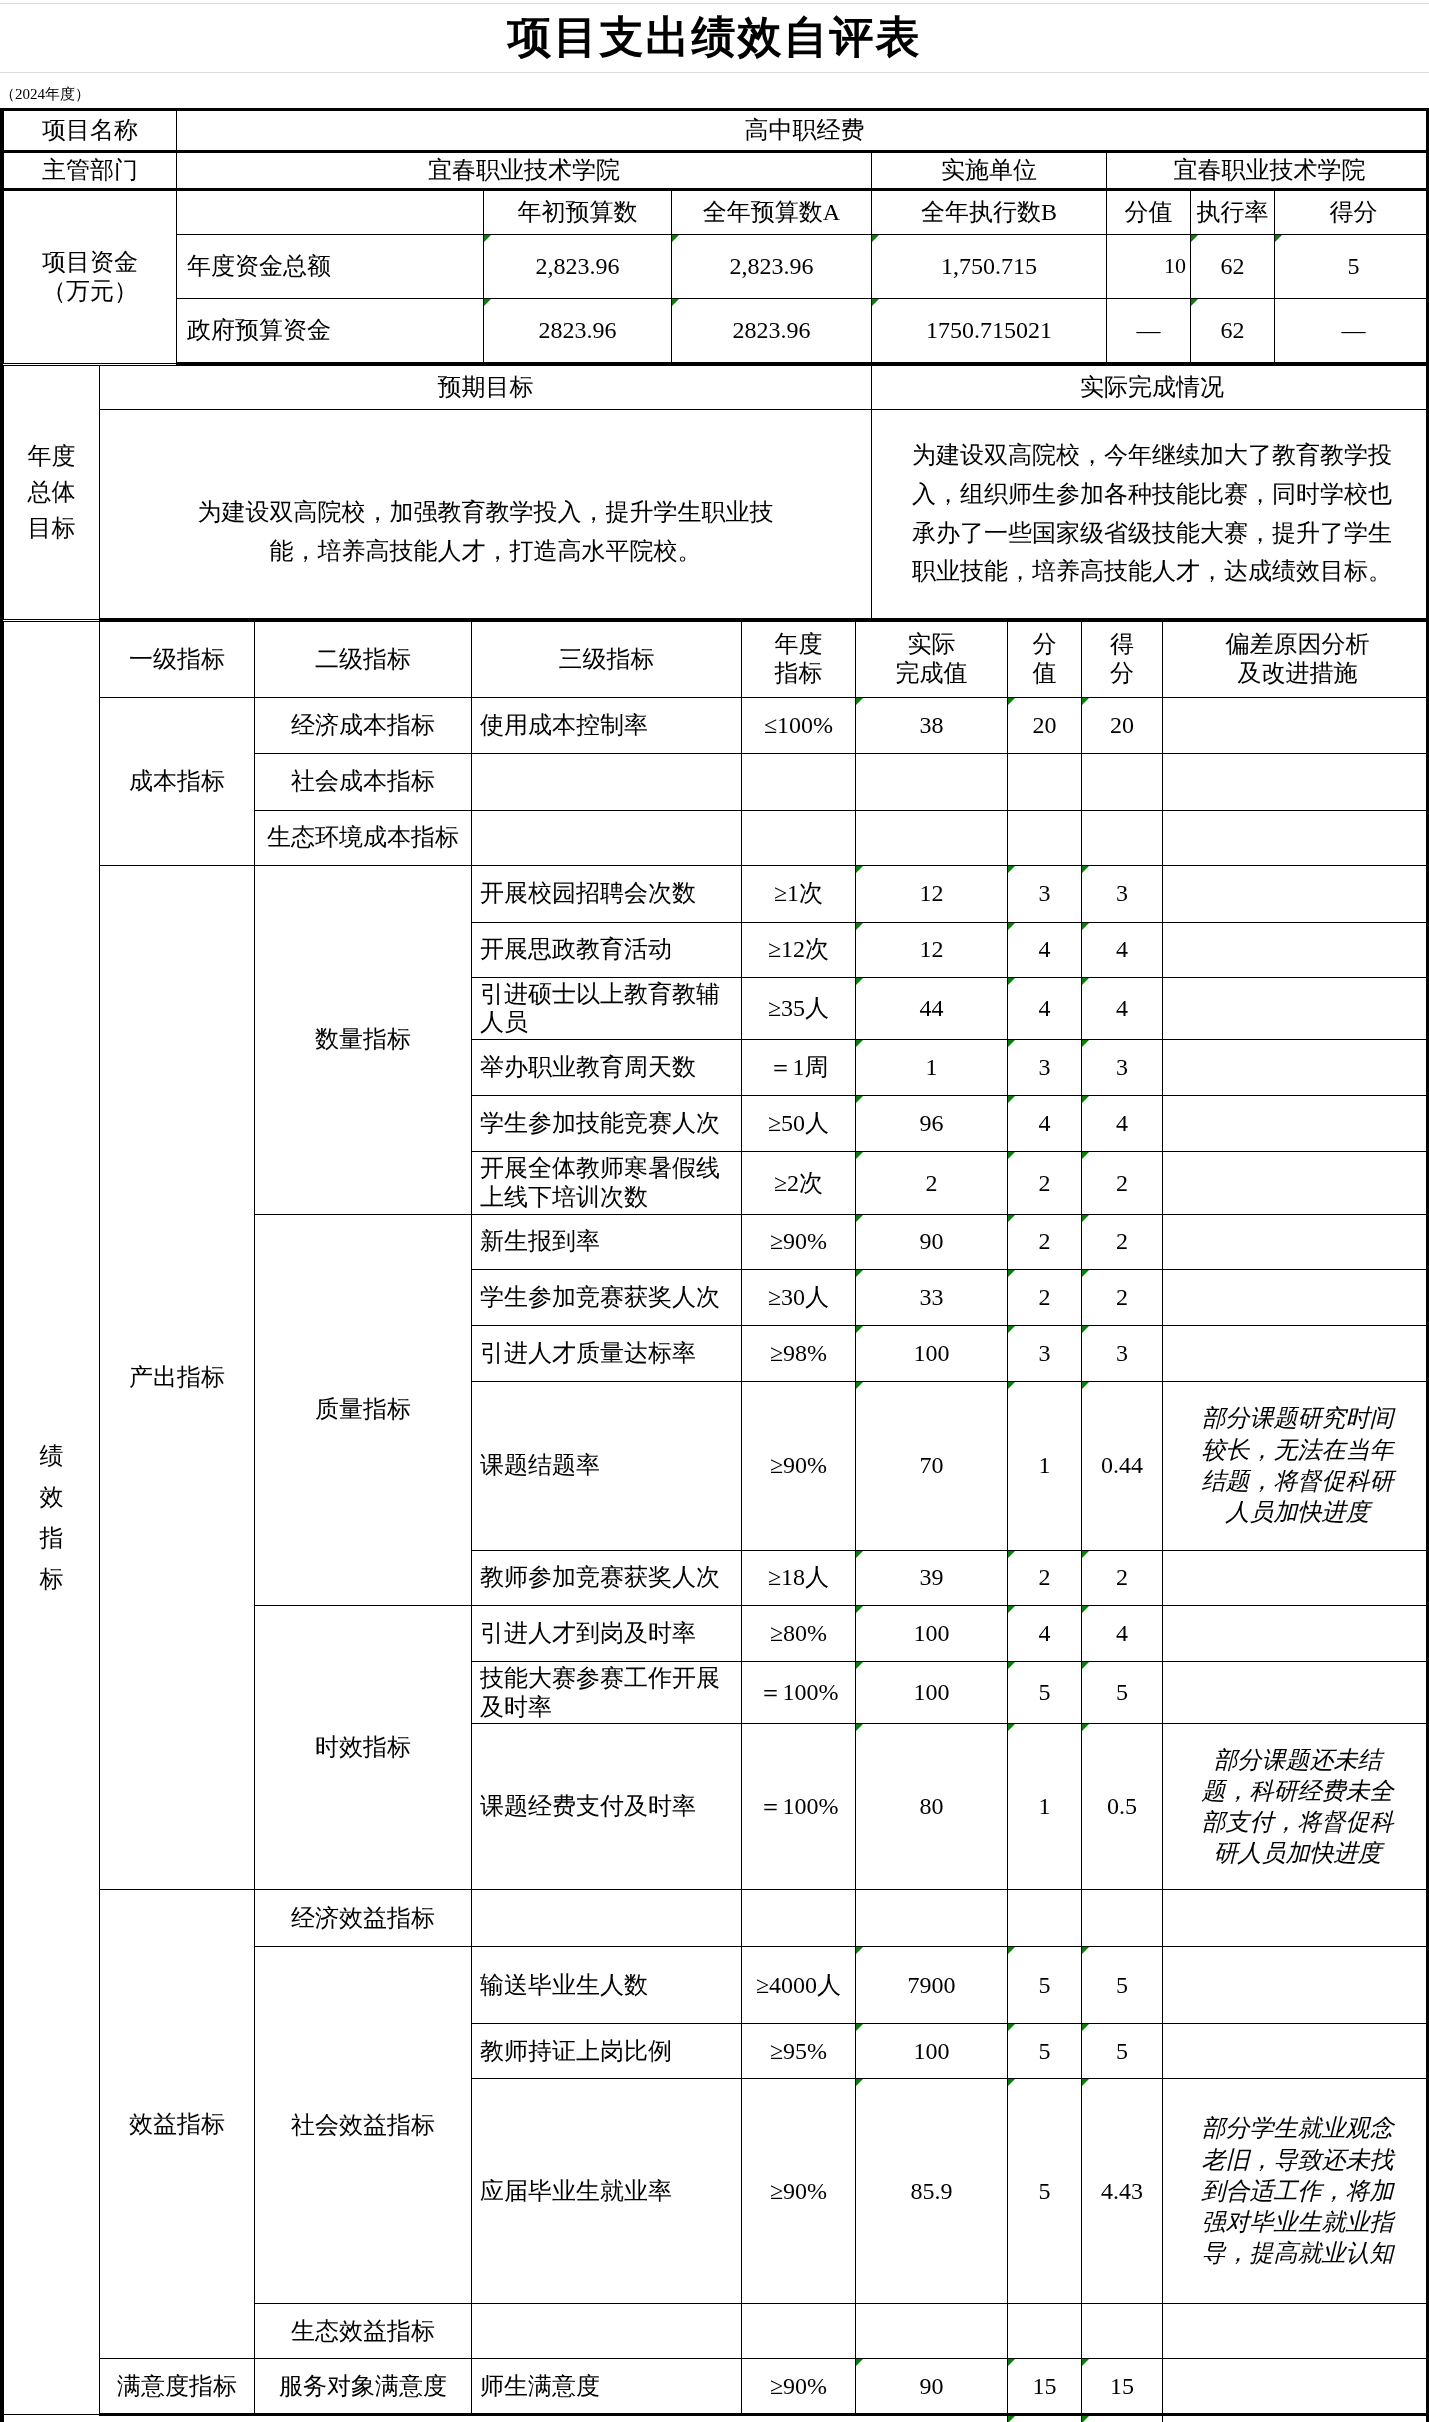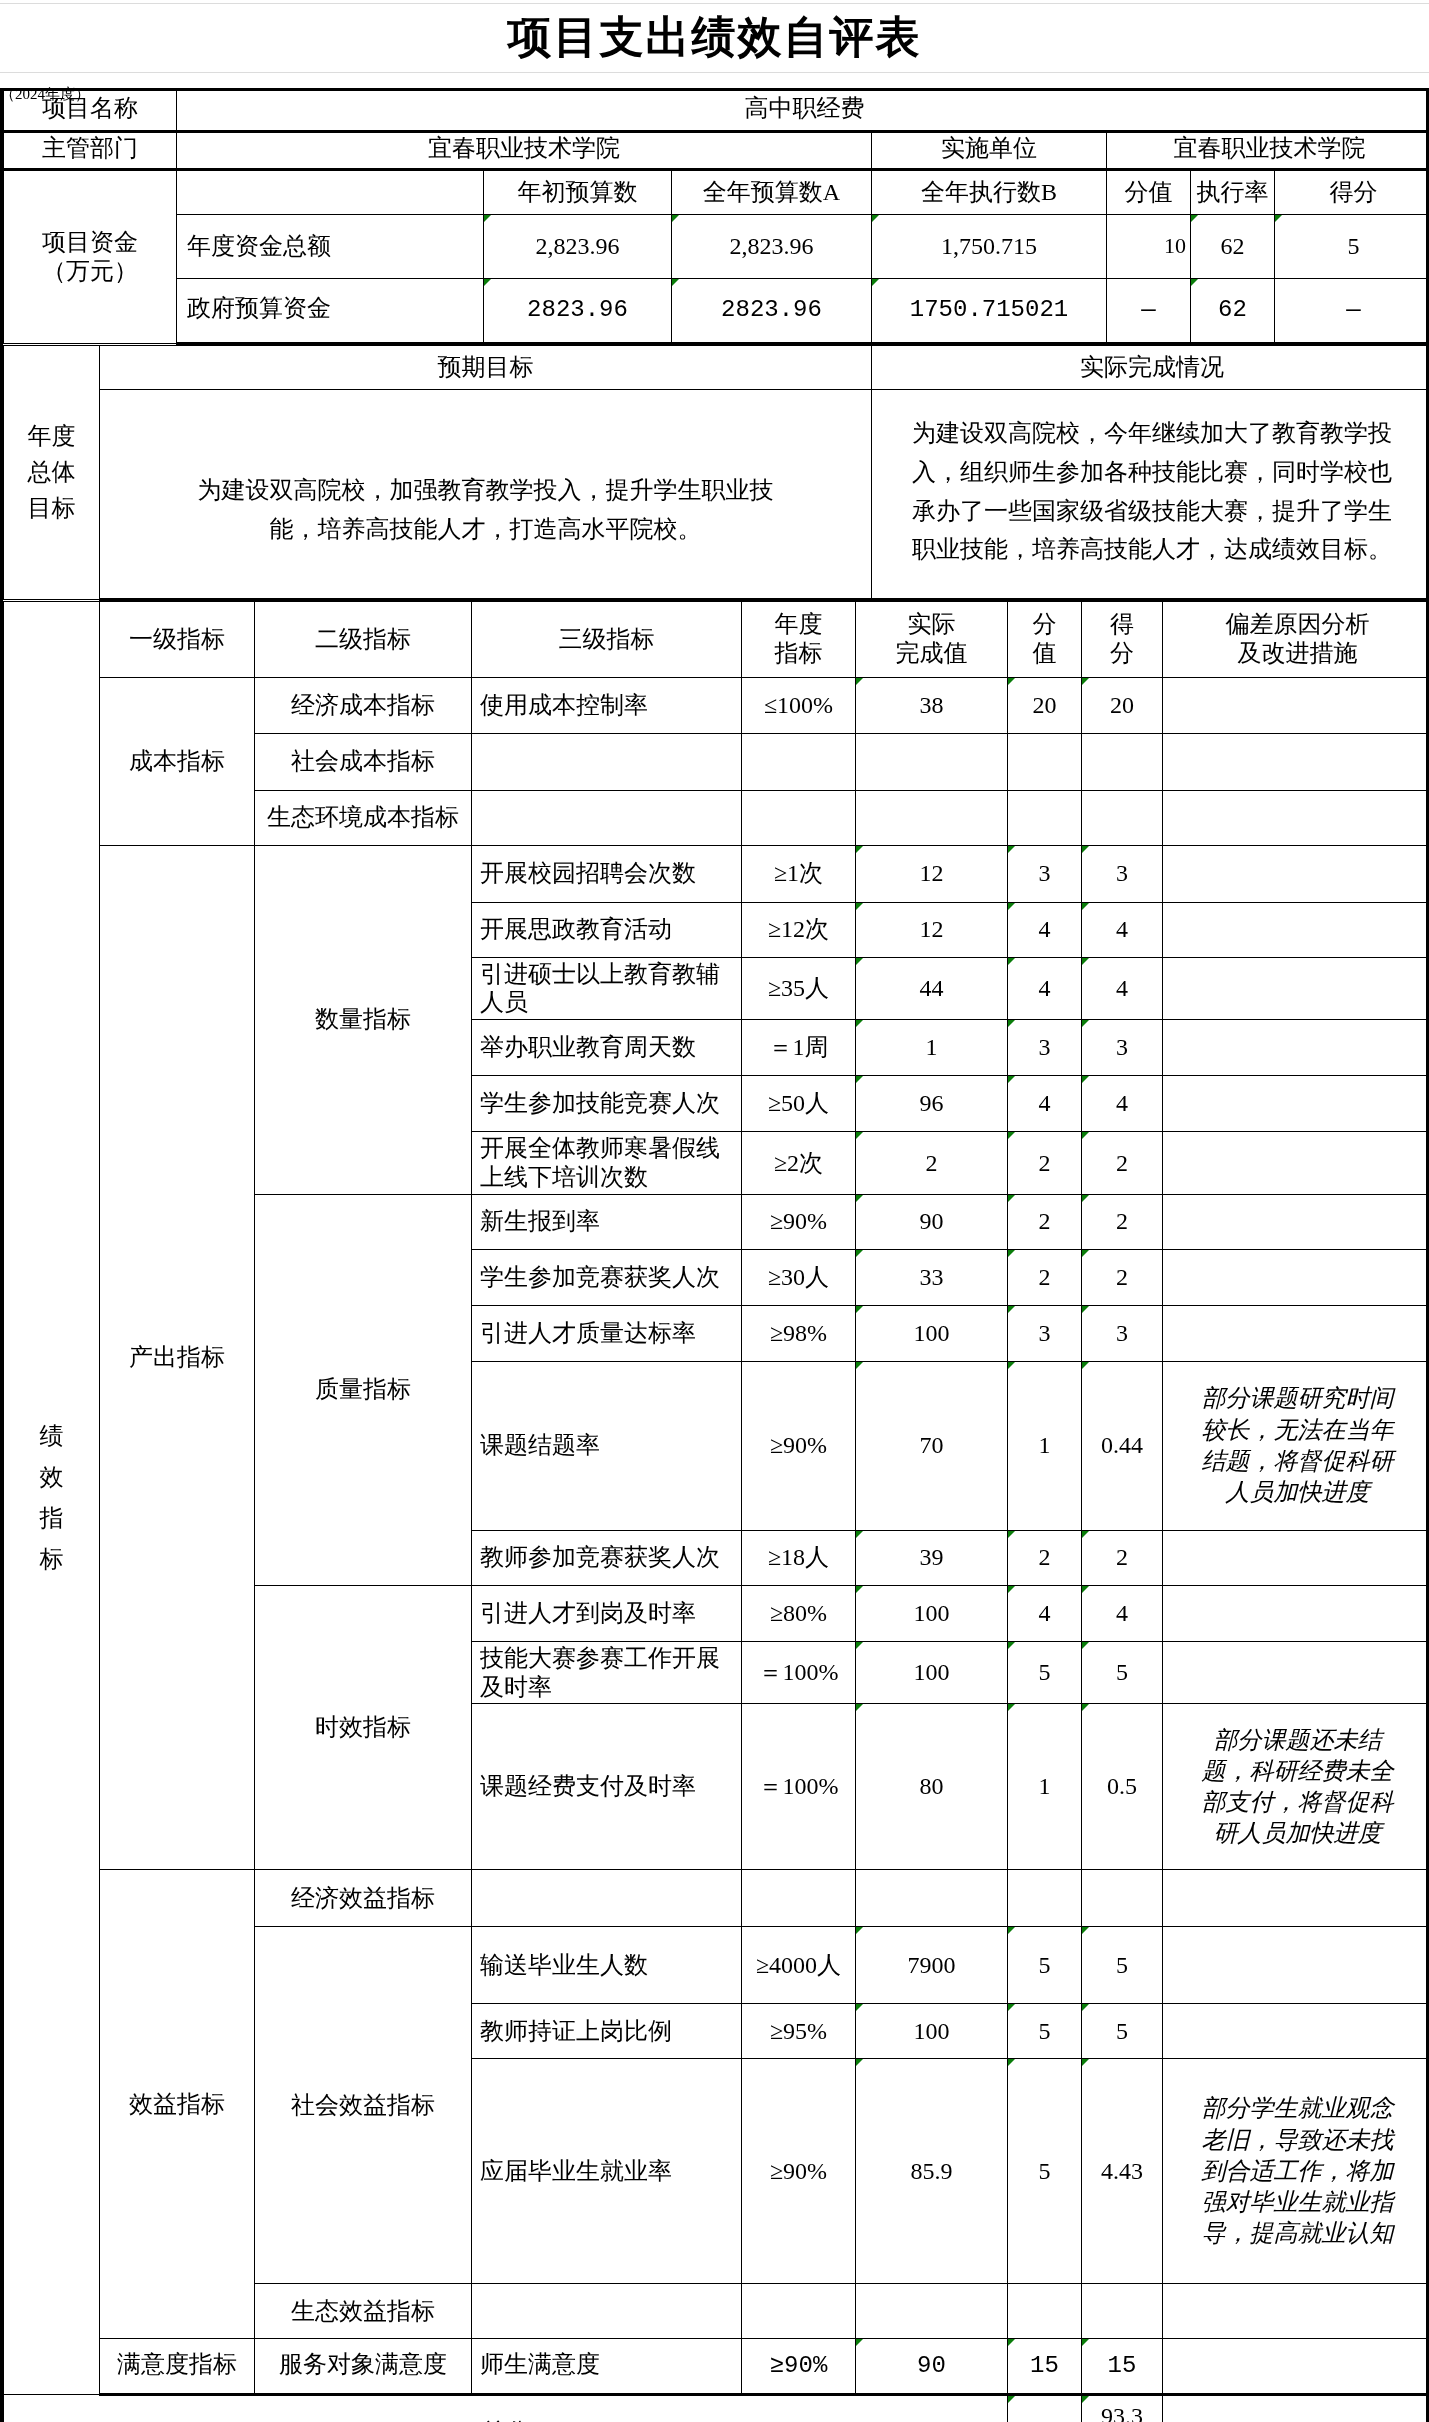--- a/index.html
+++ b/index.html
@@ -1,27 +1,27 @@
 <!DOCTYPE html>
 <html><head>
 <meta charset="utf-8">
 <style>
   html,body{margin:0;padding:0;background:#fff;}
   .doc{width:1429px;color:#000;font-family:"Liberation Serif","DejaVu Serif",serif;box-sizing:border-box;}
   
-  .titlebox{height:88px;box-sizing:border-box;}
+  .titlebox{height:108px;box-sizing:border-box;}
   .gpad{height:3px;}
   .gline{height:0;border-top:1px solid #dcdcdc;}
   .title{height:68px;line-height:68px;text-align:center;font-size:44px;font-weight:bold;letter-spacing:2px;}
   .subtitle{height:43px;line-height:42px;text-align:left;font-size:15px;}
   
   .wrap{border:3px solid #000;border-top:2px solid #000;box-sizing:border-box;}
   table{border-collapse:collapse;table-layout:fixed;width:100%;}
   td{border:1px solid #000;text-align:center;vertical-align:middle;font-size:24px;line-height:1.2;padding:0 4px;overflow:hidden;box-sizing:border-box;}
-  tr.thick > td{border-bottom-width:3px;font-family:Liberation Mono, monospace;}
+  tr.thick > td{border-bottom-width:3px;}
   .left{text-align:left;padding:17px 10px;}
   .pre{white-space:pre-line;}
   .small{font-size:22px;text-align:right;}
   .iw{display:inline-block;word-break:break-all;}
   .l3{text-align:left;padding:2px 8px;}
   .l3 .iw{max-width:250px;text-align:left;}
   .target .iw{max-width:88px;}
   .remark .iw{max-width:200px;line-height:1.3;font-style:italic;}
   .sidelabel{line-height:1.7;}
   .goallabel{line-height:1.5;}

